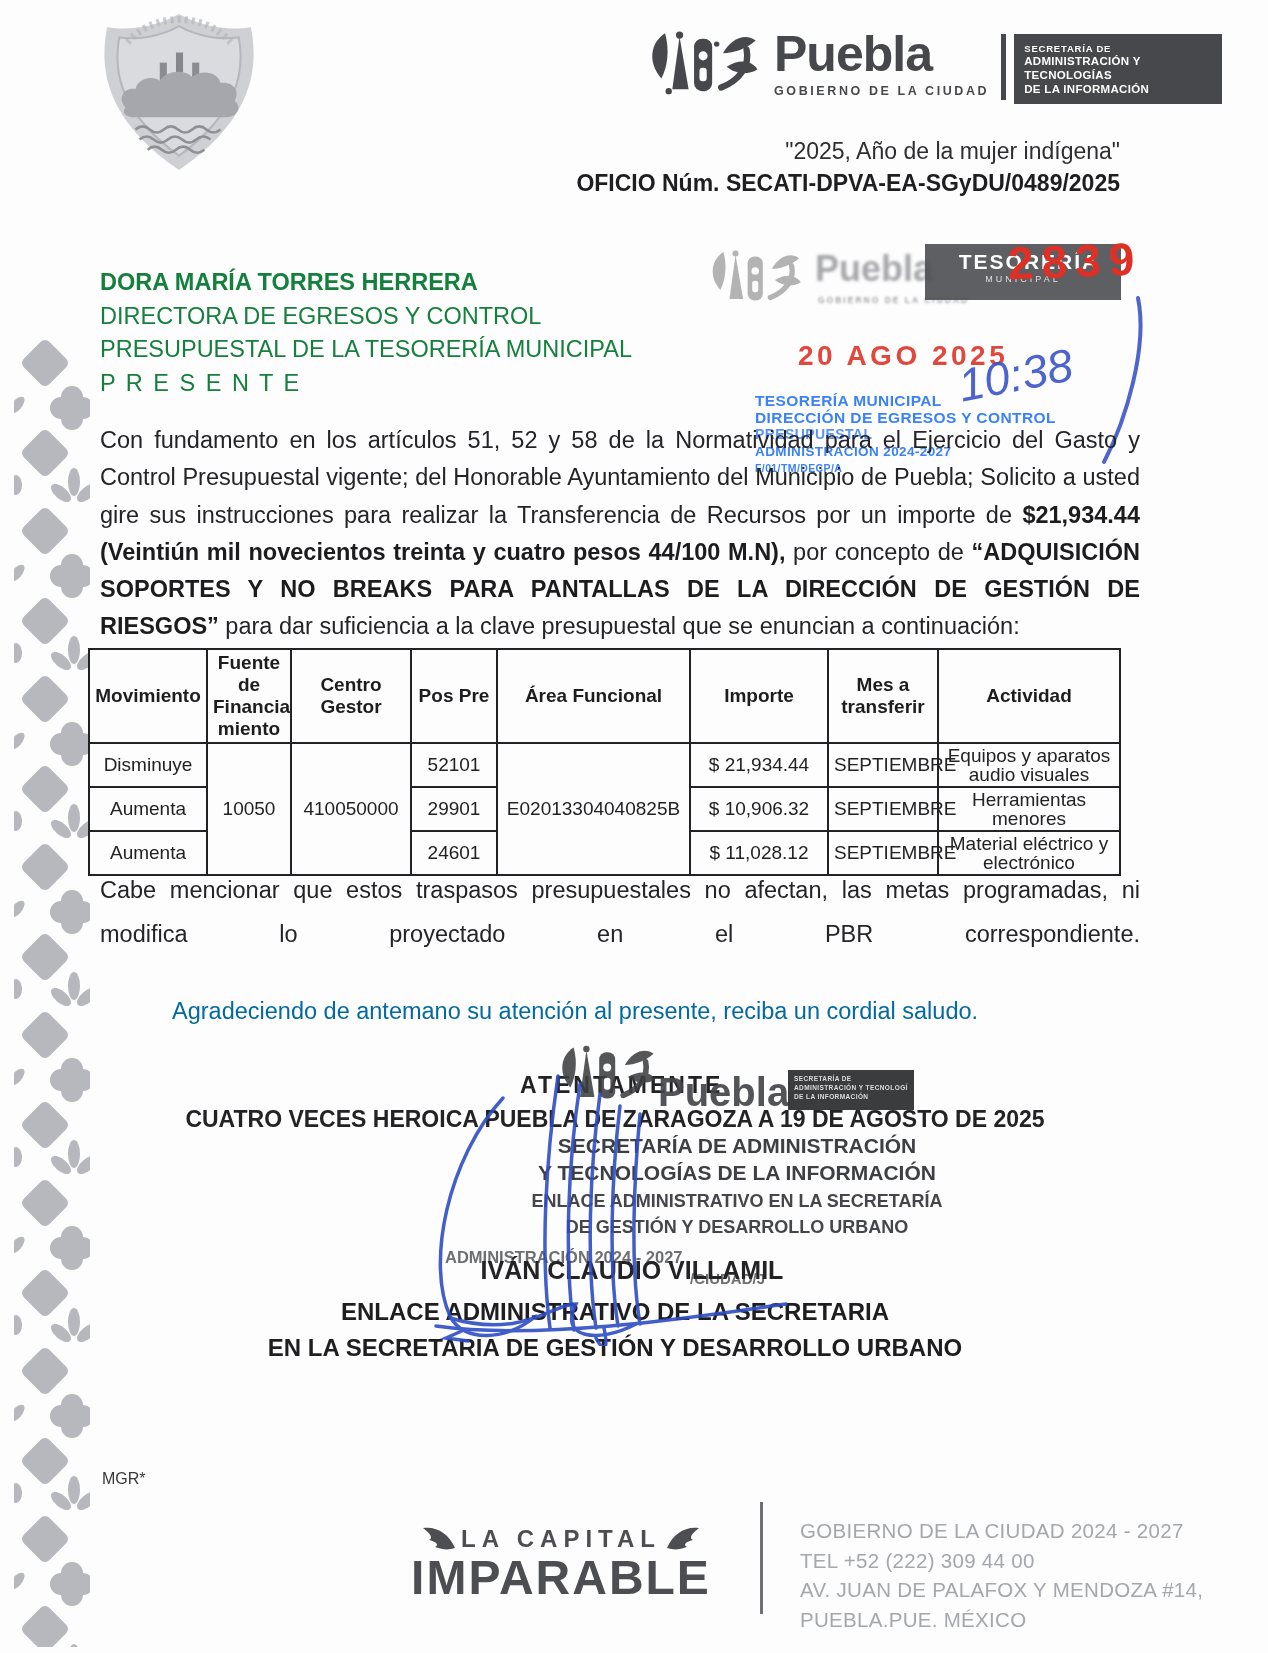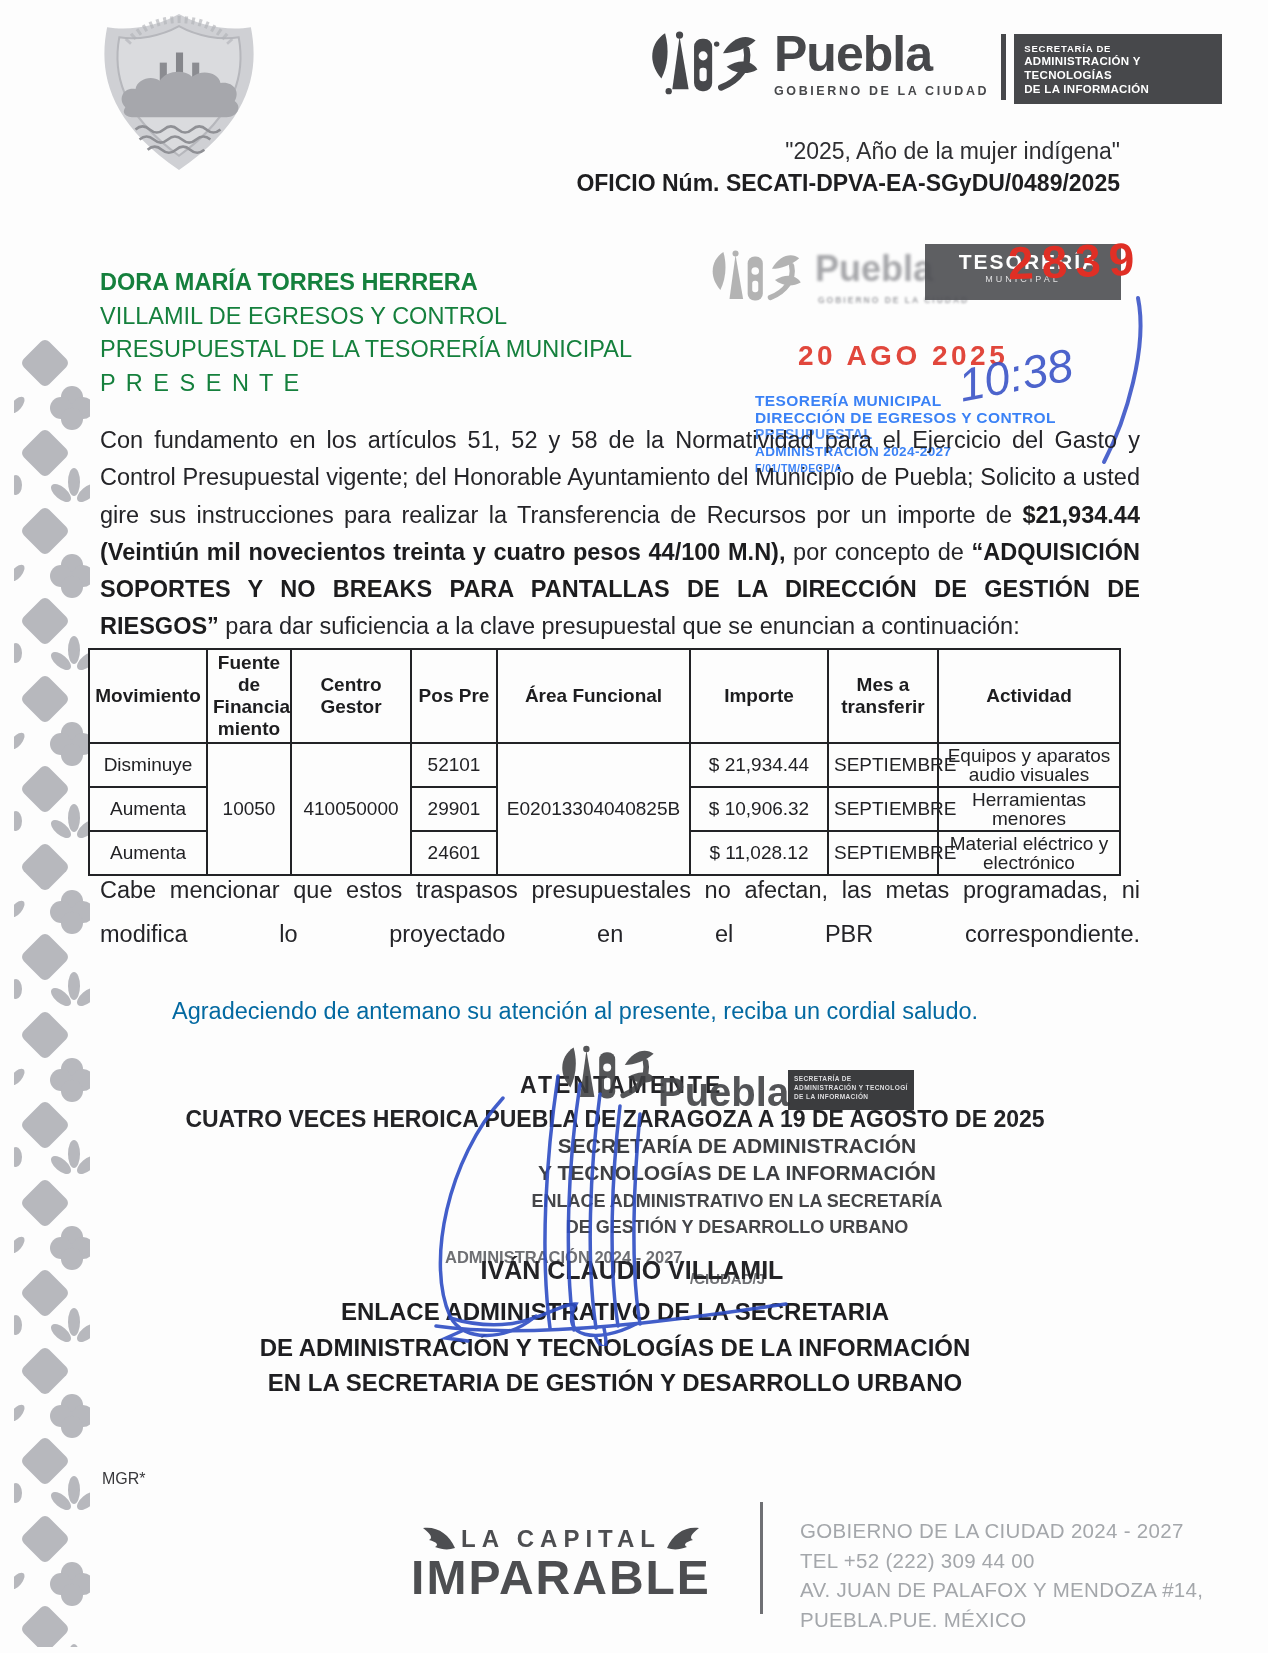--- a/index.html
+++ b/index.html
@@ -168,21 +168,21 @@
       <div class="badge-l2" data-interactable="false">ADMINISTRACIÓN Y TECNOLOGÍAS</div>
       <div class="badge-l3" data-interactable="false">DE LA INFORMACIÓN</div>
     </div>
   </div>
 
   <div class="motto" data-interactable="false">"2025, Año de la mujer indígena"</div>
   <div class="oficio" data-interactable="false">OFICIO Núm. SECATI-DPVA-EA-SGyDU/0489/2025</div>
 
   <div class="recipient" data-interactable="false">
     <div class="r-name" data-interactable="false">DORA MARÍA TORRES HERRERA</div>
-    <div data-interactable="false">VILLAMIL DE EGRESOS Y CONTROL</div>
+    <div data-interactable="false">DIRECTORA DE EGRESOS Y CONTROL</div>
     <div data-interactable="false">PRESUPUESTAL DE LA TESORERÍA MUNICIPAL</div>
     <div class="r-salutation" data-interactable="false">P R E S E N T E</div>
   </div>
 
   <svg class="rcv-ghost-icons" viewBox="0 0 130 95" xmlns="http://www.w3.org/2000/svg" data-interactable="false" fill="#5a5b5e">
     <path d="M18 58 C2 40 6 18 22 8 C27 26 25 44 18 58 Z"></path>
     <path d="M30 70 L38 12 L48 70 Z"></path>
       <circle cx="38" cy="10" r="4"></circle>
     <rect x="54" y="14" width="20" height="58" rx="9"></rect>
     <circle cx="64" cy="33" r="5" fill="#fdfdfd"></circle>
@@ -294,21 +294,20 @@
   </div>
   <div class="stamp-enlace" data-interactable="false">
     <div data-interactable="false">ENLACE ADMINISTRATIVO EN LA SECRETARÍA</div>
     <div data-interactable="false">DE GESTIÓN Y DESARROLLO URBANO</div>
   </div>
   <div class="stamp-admin" data-interactable="false">ADMINISTRACIÓN 2024 - 2027</div>
   <div class="stamp-code" data-interactable="false">/CIUDAD/J</div>
   <div class="signer-name" data-interactable="false">IVÁN CLAUDIO VILLAMIL</div>
   <div class="signer-title" data-interactable="false">
       <div class="o-0" data-interactable="false">ENLACE ADMINISTRATIVO DE LA SECRETARIA</div>
-      <div class="o-1" data-interactable="false">DE ADMINISTRACIÓN Y TECNOLOGÍAS DE LA INFORMACIÓN</div>
       <div class="o-2" data-interactable="false">EN LA SECRETARIA DE GESTIÓN Y DESARROLLO URBANO</div>
     </div>
 
   <svg class="signature-svg" viewBox="0 0 384 288" xmlns="http://www.w3.org/2000/svg" data-interactable="false">
     <g stroke="#2e4dc4" stroke-width="3.5" fill="none" stroke-linecap="round" opacity=".9">
       <path d="M95 40 C40 100 18 205 42 258 C55 285 98 283 128 258"></path>
       <path d="M150 18 C138 100 132 195 142 270"></path>
       <path d="M172 26 C160 105 156 200 166 272"></path>
       <path d="M192 36 C182 110 178 203 188 270"></path>
       <path d="M212 48 C204 115 200 205 210 268"></path>

